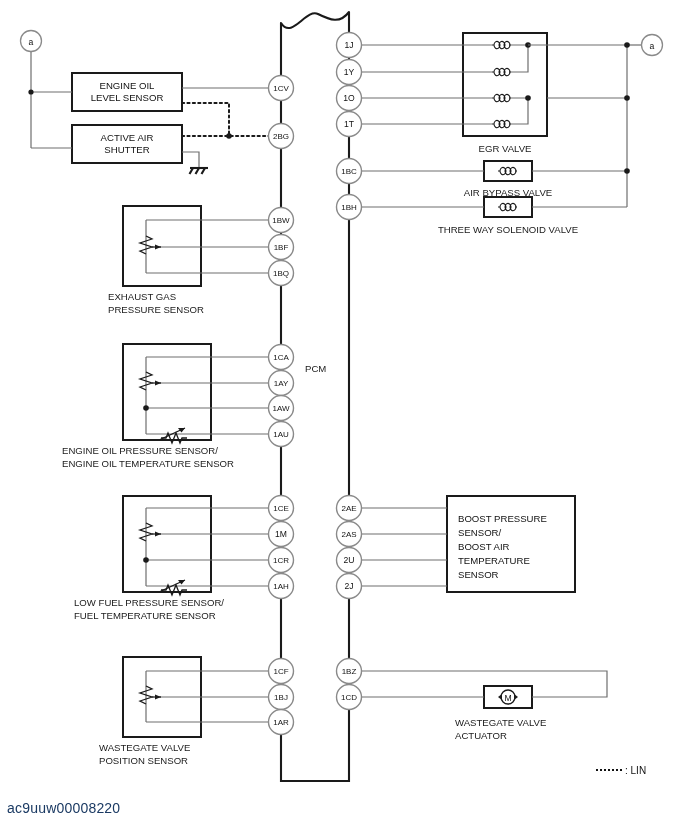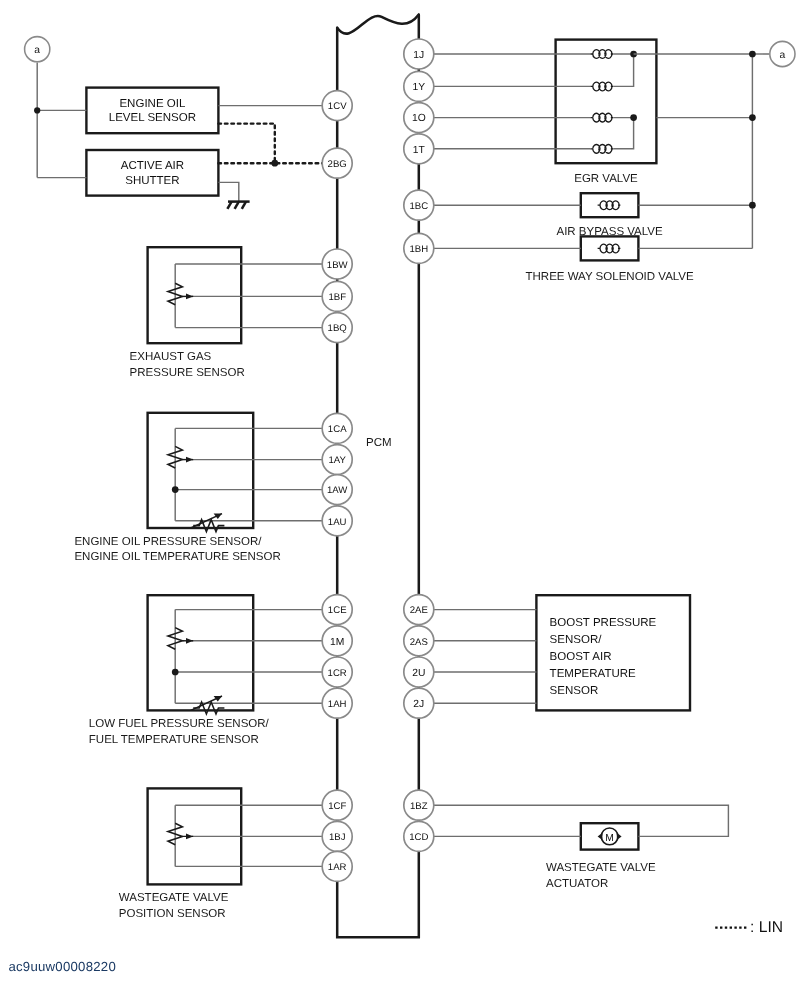--- a/index.html
+++ b/index.html
@@ -9,26 +9,26 @@
     color:#000;
   }
   #diagram-root{position:absolute;left:0;top:0;width:676px;height:826px;}
   svg{display:block;}
   .lbl{font-family:"Liberation Sans", sans-serif;font-size:9.6px;fill:#1a1a1a;}
   .lbl-box{font-family:"Liberation Sans", sans-serif;font-size:9.6px;fill:#111;}
   .pin-txt{font-family:"Liberation Sans", sans-serif;font-size:8.6px;fill:#111;}
   .pin-txt.narrow{font-size:8.0px;}
   .cap{
     position:absolute;left:7px;top:800px;
-    font-family:"Liberation Sans", sans-serif;font-size:11px;color:#1b3a63;
+    font-family:"Liberation Sans", sans-serif;font-size:14px;color:#1b3a63;
     letter-spacing:.2px;
   }
   .legend{
     position:absolute;left:596px;top:765px;
-    font-family:"Liberation Sans", sans-serif;font-size:13px;color:#111;
+    font-family:"Liberation Sans", sans-serif;font-size:10px;color:#111;
   }
   .legend-dash{
     display:inline-block;width:26px;border-top:2px dotted #111;
     vertical-align:3px;margin-right:3px;
   }
 </style>
 </head>
 <body>
 
 <div id="diagram-root">

